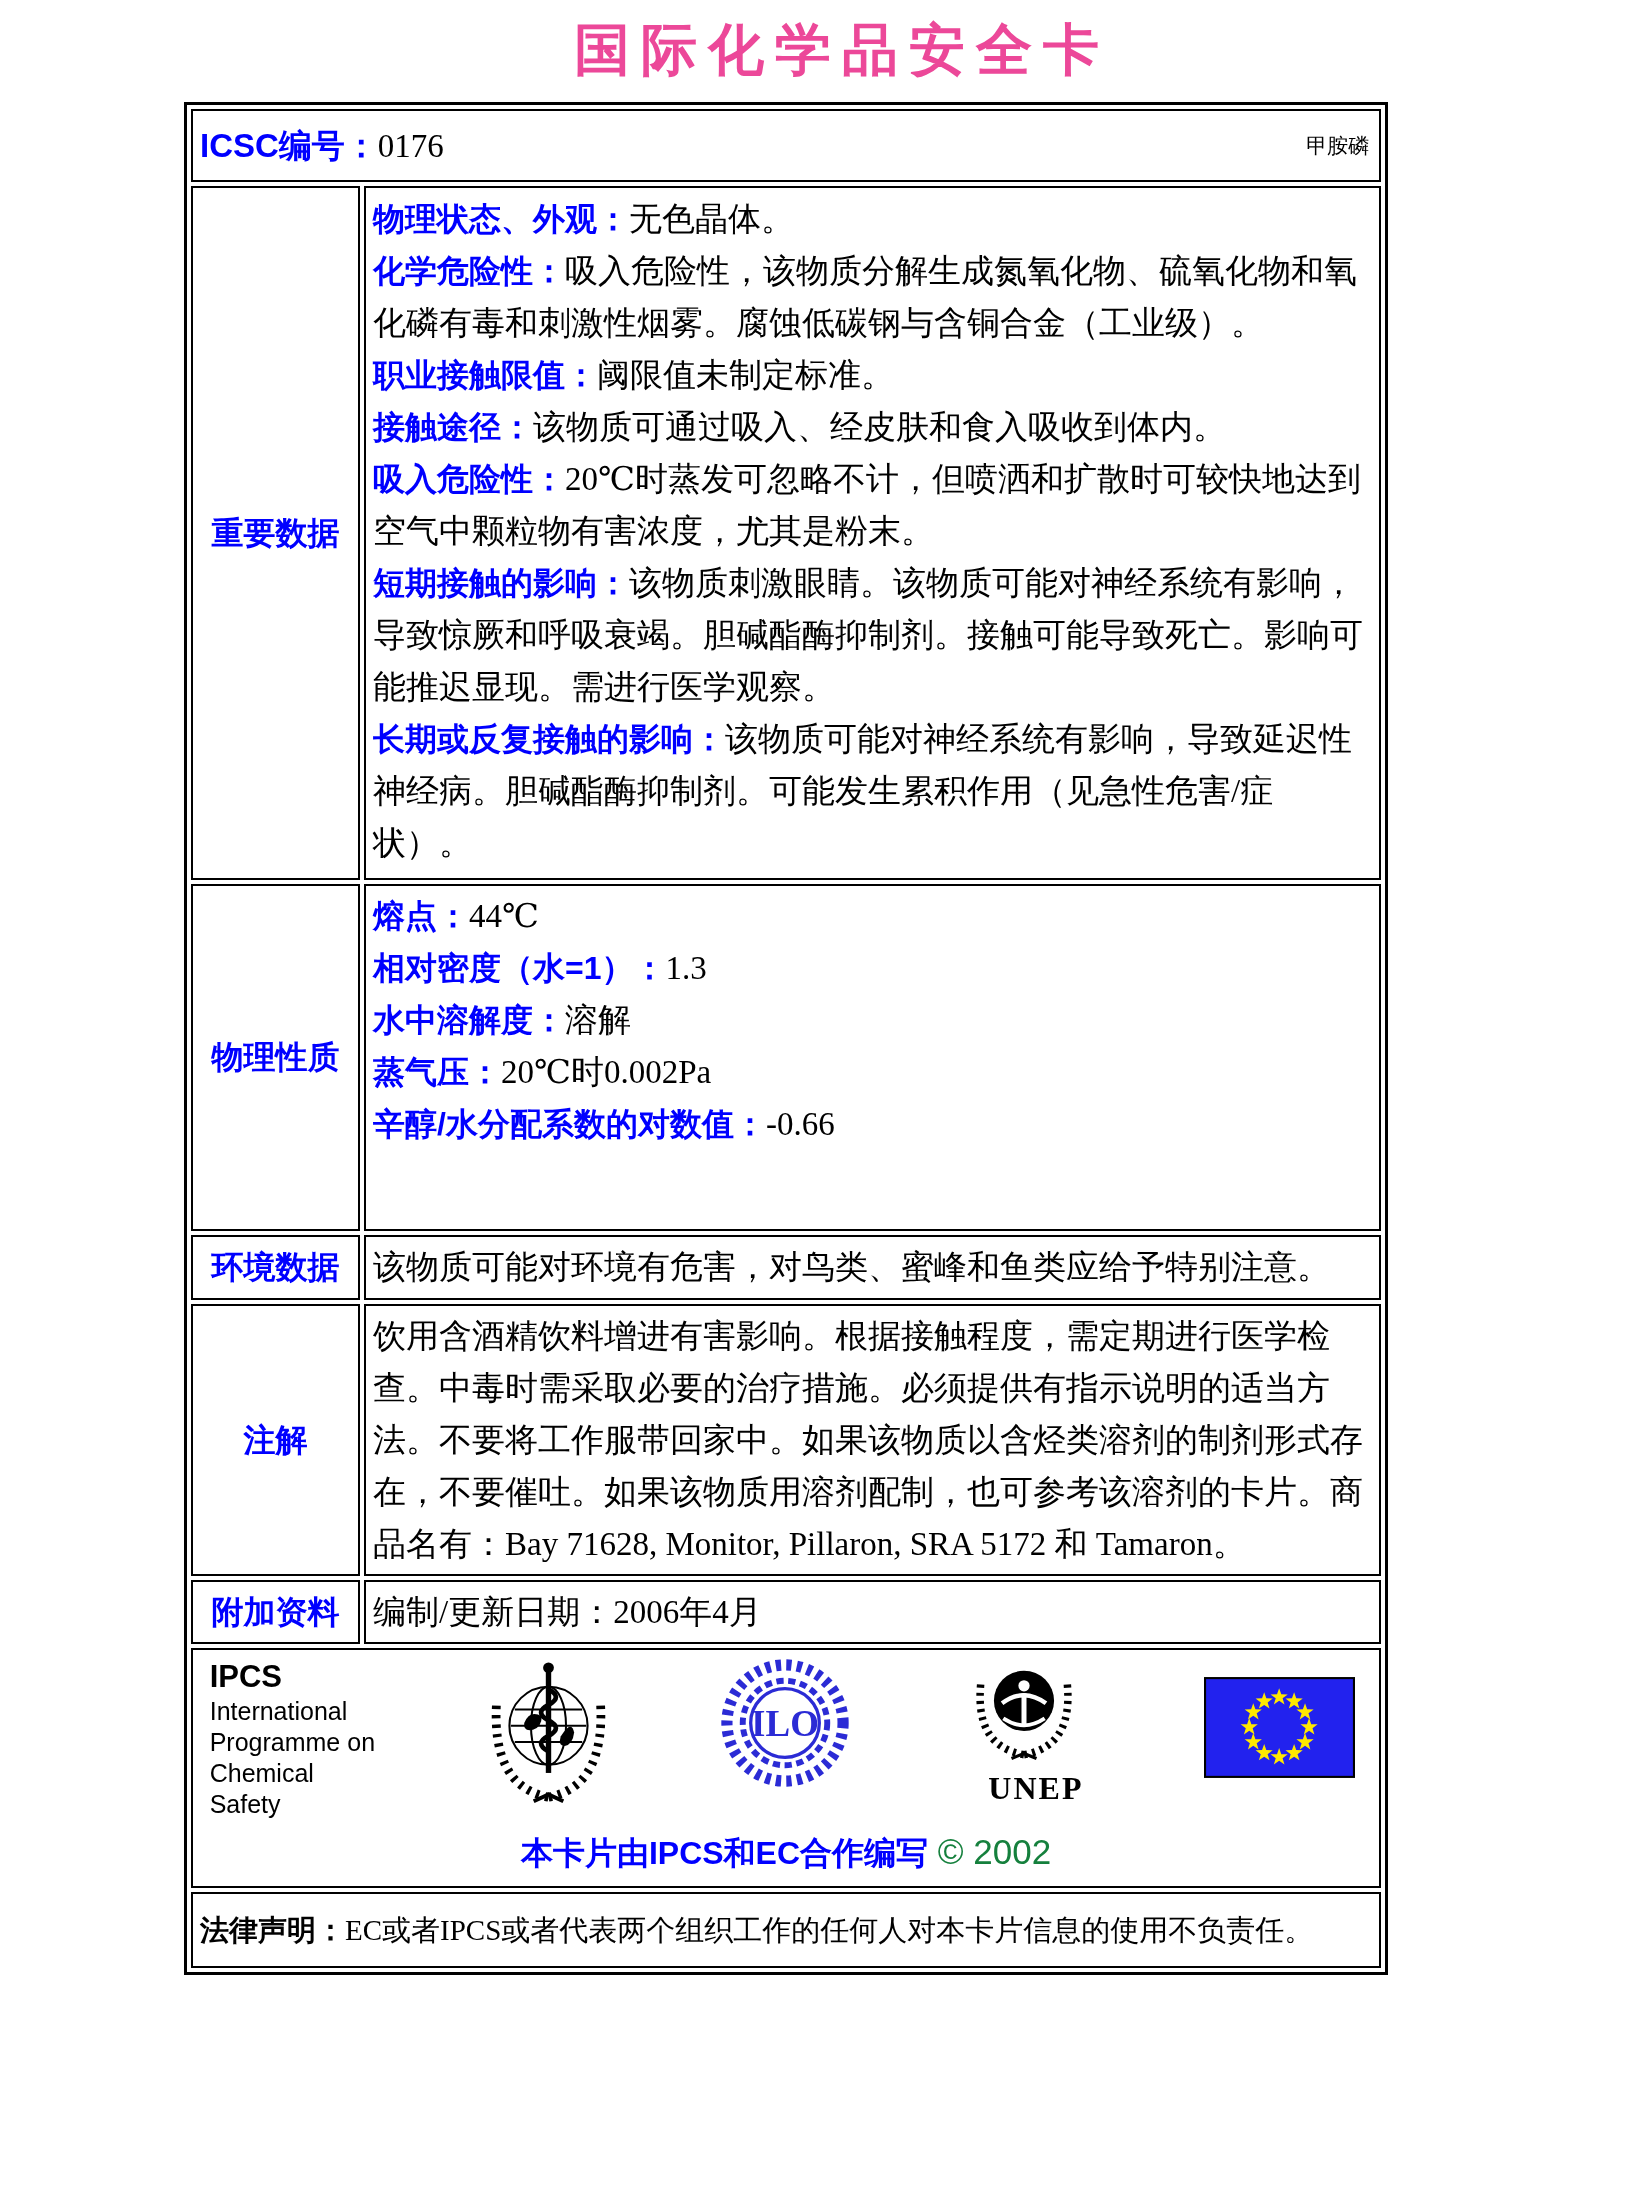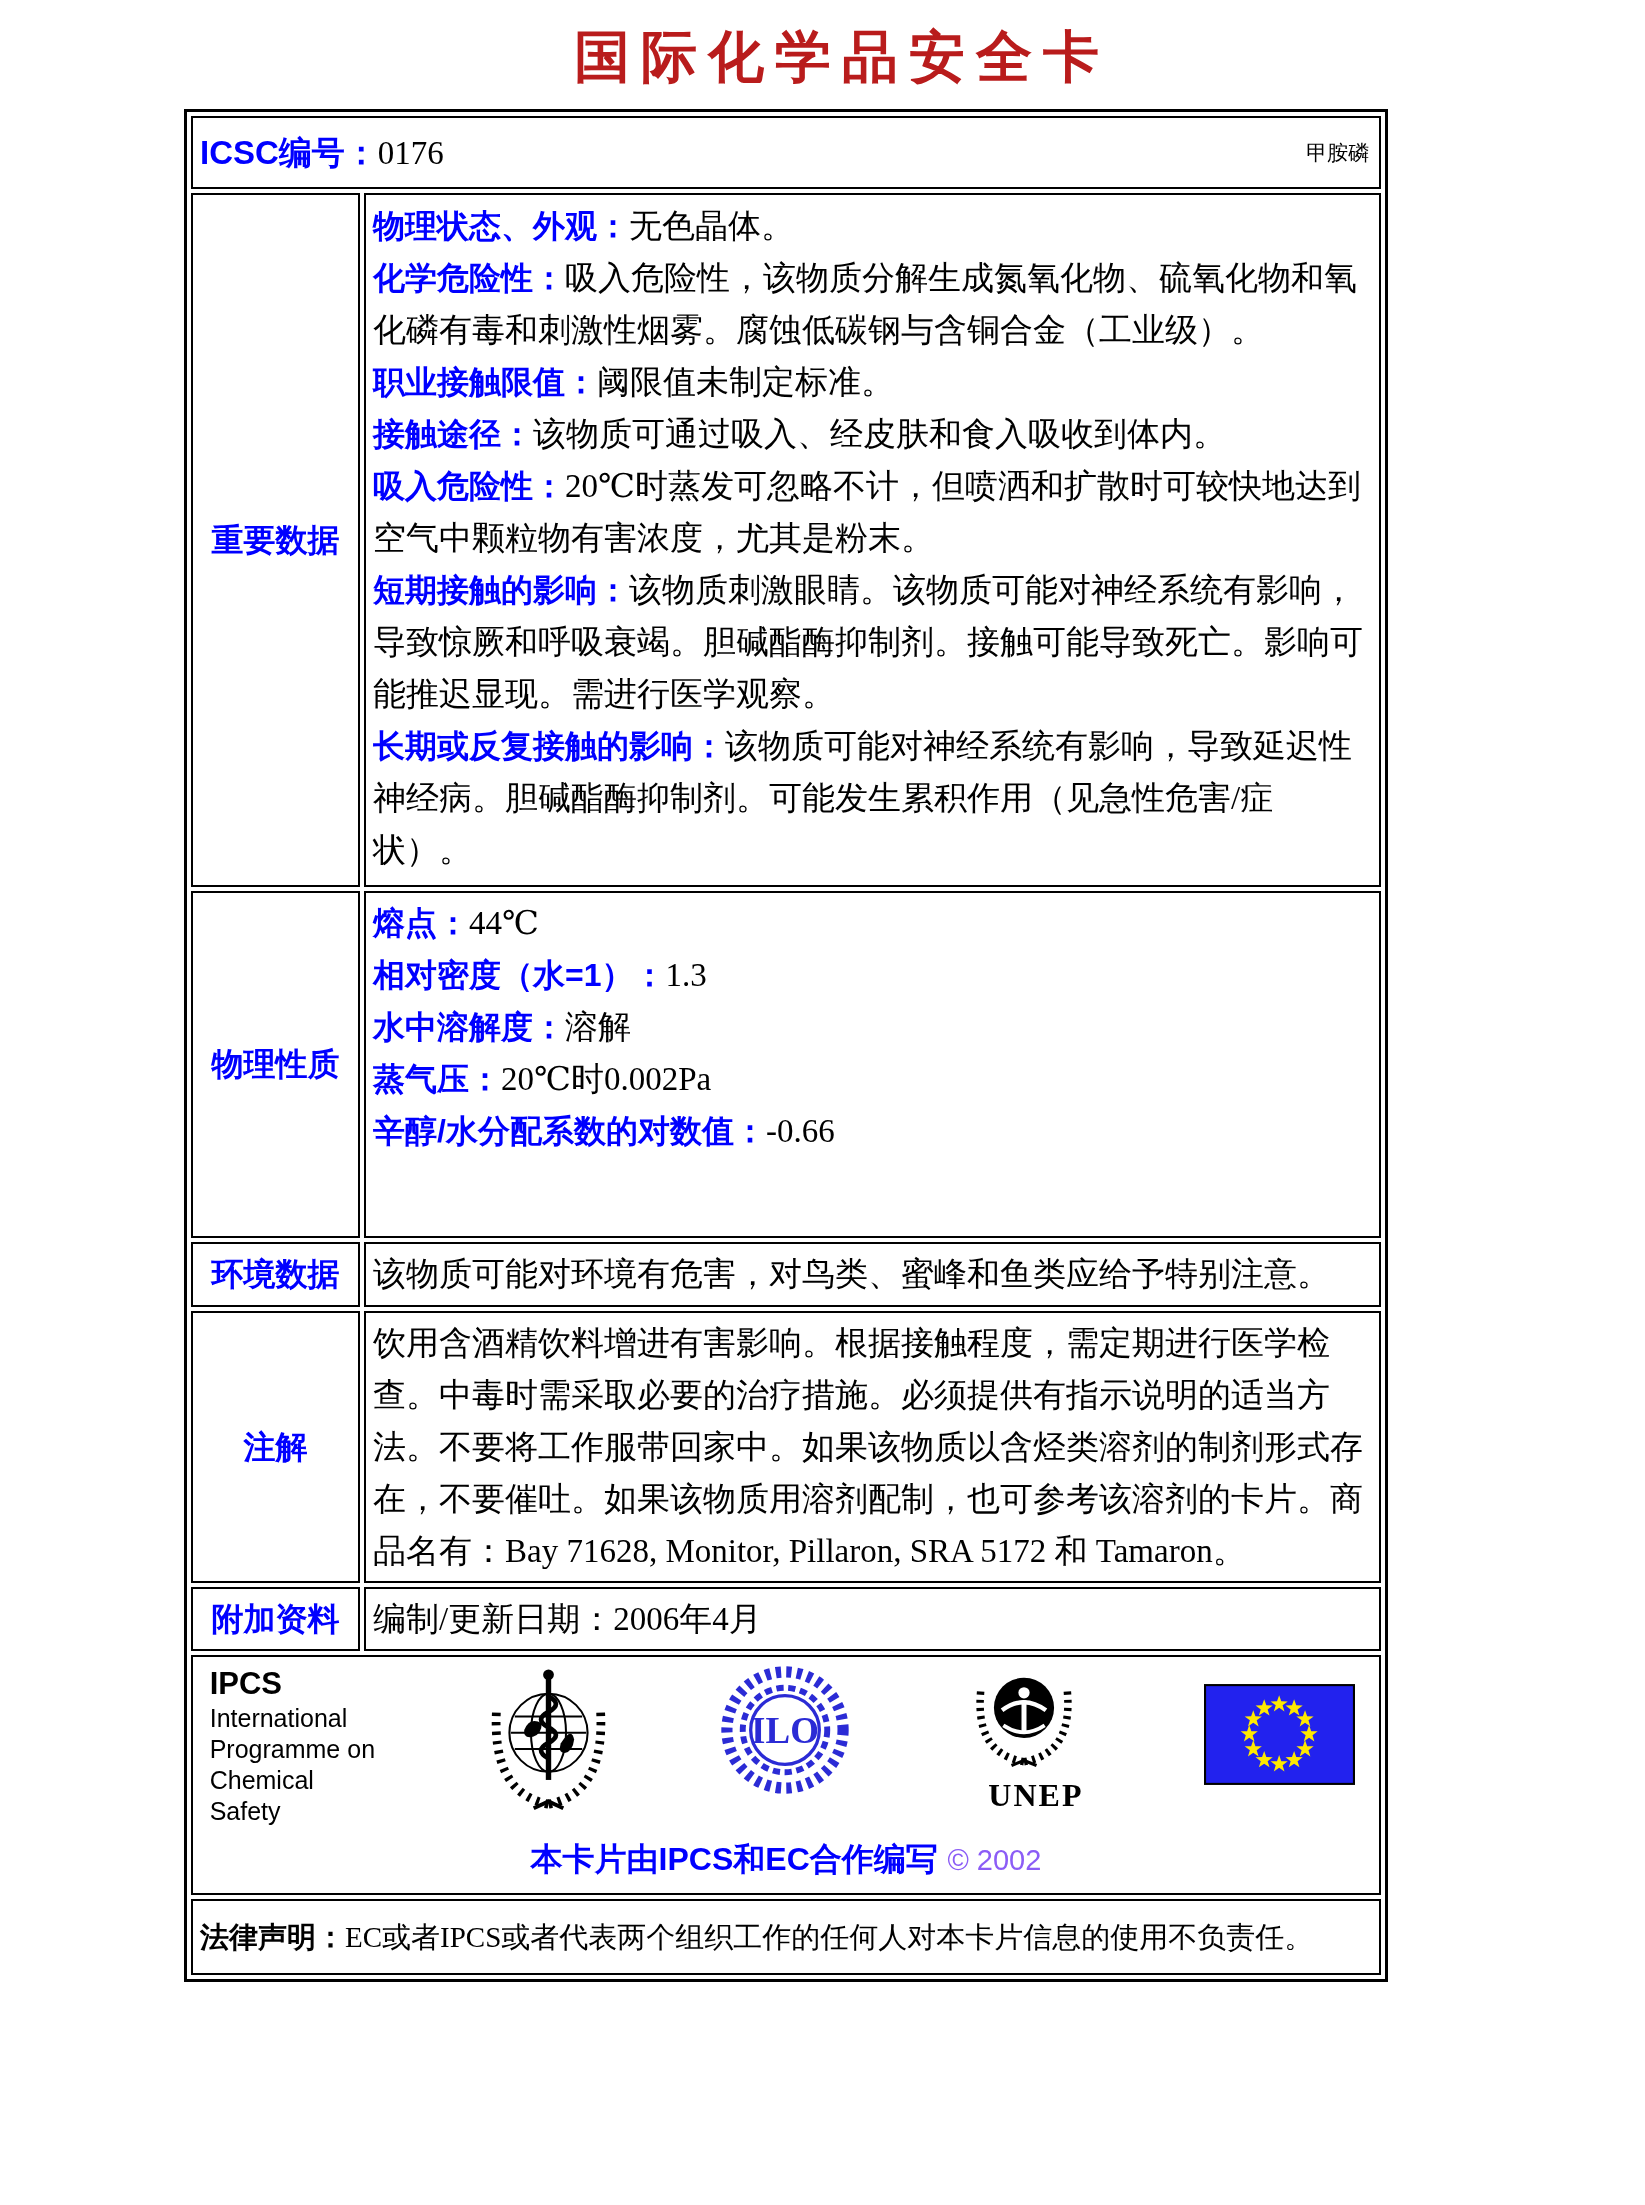--- a/index.html
+++ b/index.html
@@ -1,20 +1,20 @@
 <!DOCTYPE html>
 <html style="font-size:11px"><head>
 <meta charset="utf-8">
 <style>
   html,body{margin:0;padding:0;background:#fff;}
   body{width:1645px;height:2205px;position:relative;
        font-family:"Liberation Serif","DejaVu Serif",serif;color:#000;}
   .sheet{position:absolute;left:184px;top:0;width:1316px;}
-  .page-title{margin-top:27px;height:60px;line-height:60px;text-align:center;
-      color:#b91c1c;font-size:56px;font-weight:bold;letter-spacing:11px;
+  .page-title{margin-top:20px;height:60px;line-height:60px;text-align:center;
+      color:#ec4899;font-size:56px;font-weight:bold;letter-spacing:11px;
       font-family:"Liberation Sans","DejaVu Sans",sans-serif;}
   table.card{margin-top:22px;width:1204px;border:3.5px solid #000;
       border-collapse:separate;border-spacing:4.2px;table-layout:fixed;background:#fff;}
   td{border:2.1px solid #000;vertical-align:top;padding:4.2px 9.7px 4.2px 7px;
       font-size:33px;line-height:52px;overflow:hidden;}
   td.lblcell{vertical-align:middle;text-align:center;padding:0 2.8px;}
   .bluelabel{color:#0000FF;font-weight:bold;
       font-family:"Liberation Sans","DejaVu Sans",sans-serif;font-size:32px;}
   .r-header td{height:61px;vertical-align:middle;}
   .r-important td{height:681px;}
@@ -22,21 +22,21 @@
   .r-environment td{height:44px;vertical-align:middle;}
   .r-notes td{height:254px;}
   .r-additional td{height:40px;vertical-align:middle;}
   .r-logos td{height:198px;padding:7px 9.7px;}
   .r-legal td{height:64px;vertical-align:middle;}
   .header-flex{display:flex;justify-content:space-between;align-items:center;}
   .item{display:block;}
   .coop-line{text-align:center;margin-top:2.8px;
       font-family:"Liberation Sans","DejaVu Sans",sans-serif;}
   .coop-main{color:#0000FF;font-weight:bold;font-size:32px;}
-  .coop-copy{color:#8b5cf6;font-size:29px;font-weight:normal;margin-left:9.7px;}
+  .coop-copy{color:#15803d;font-size:35px;font-weight:normal;margin-left:9.7px;}
   .logos-strip{display:flex;align-items:flex-start;}
   .ipcs-block{margin-left:7px;width:174px;
       font-family:"Liberation Sans","DejaVu Sans",sans-serif;}
   .ipcs-acronym{font-weight:bold;font-size:31px;line-height:39px;}
   .ipcs-line{font-size:25px;line-height:31px;}
   .logo-box{flex:0 0 auto;}
   .who-box{margin-left:97px;}
   .ilo-box{margin-left:103px;}
   .unep-box{margin-left:113px;text-align:right;}
   .eu-box{margin-left:120px;margin-top:19.5px;}

